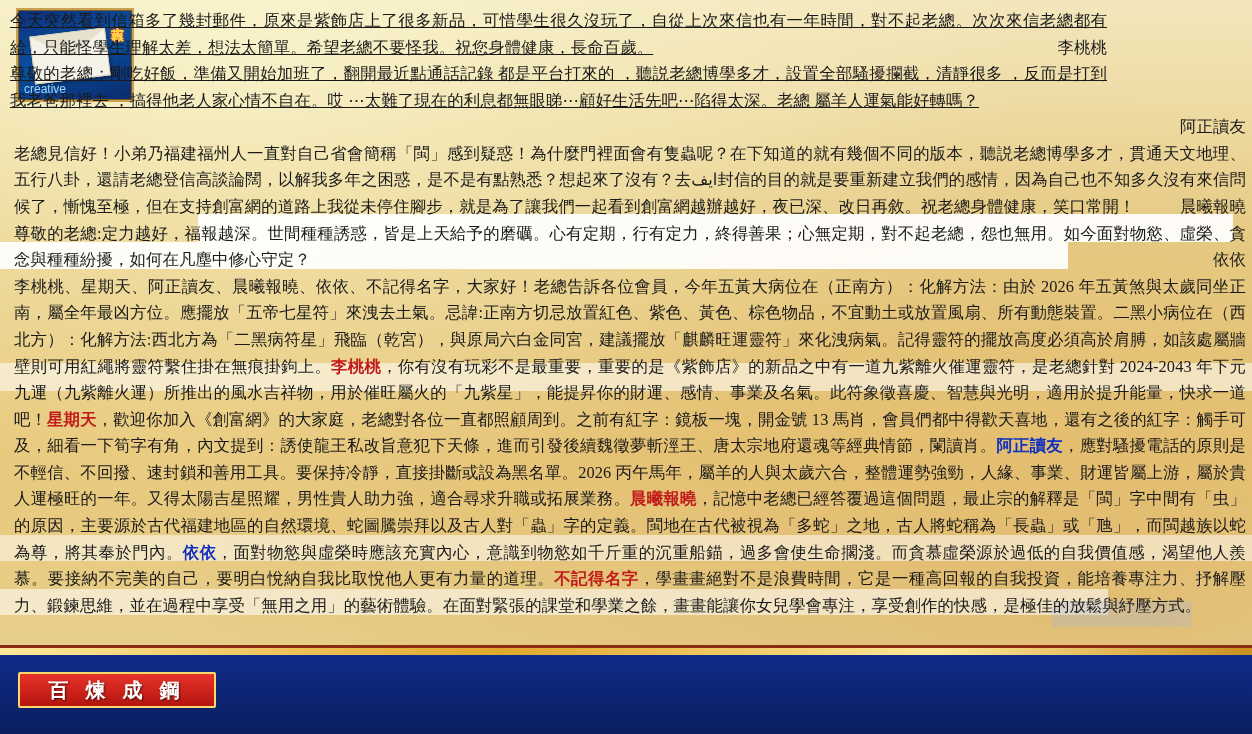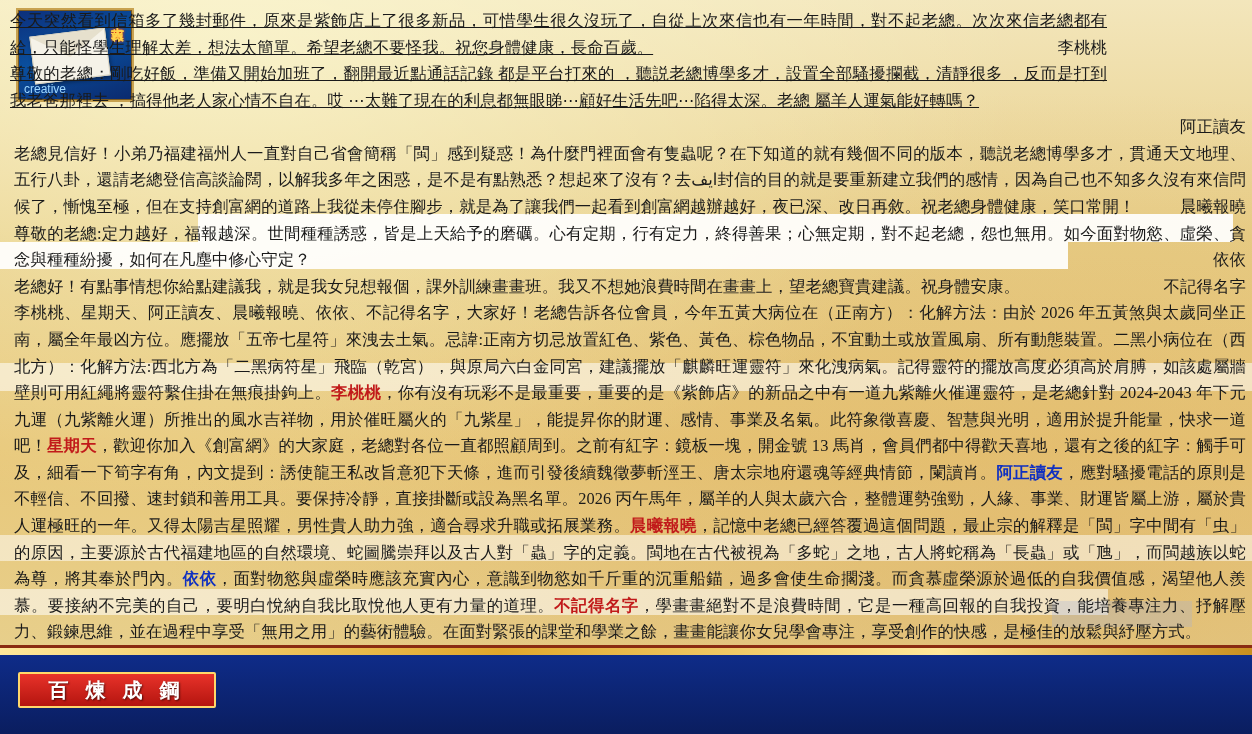--- a/index.html
+++ b/index.html
@@ -232,24 +232,20 @@
         <span class="sig-inline">晨曦報曉</span>
       </div>
       <div class="clear"></div>
 
       <div class="para full">
         <span>尊敬的老總:定力越好，福報越深。世間種種誘惑，皆是上天給予的磨礪。心有定期，行有定力，終得善果；心無定期，對不起老總，怨也無用。如今面對物慾、虛榮、貪念與種種紛擾，如何在凡塵中修心守定？</span>
         <span class="sig-inline">依依</span>
       </div>
       <div class="clear"></div>
 
-      <div class="para full">
-        <span>老總好！有點事情想你給點建議我，就是我女兒想報個，課外訓練畫畫班。我又不想她浪費時間在畫畫上，望老總寶貴建議。祝身體安康。</span>
-        <span class="sig-inline">不記得名字</span>
-      </div>
       <div class="clear"></div>
 
       <div class="para full">
         <span>李桃桃、星期天、阿正讀友、晨曦報曉、依依、不記得名字，大家好！</span><span>老總告訴各位會員，今年五黃大病位在（正南方）：化解方法：由於 2026 年五黃煞與太歲同坐正南，屬全年最凶方位。應擺放「五帝七星符」來洩去土氣。忌諱:正南方切忌放置紅色、紫色、黃色、棕色物品，不宜動土或放置風扇、所有動態裝置。二黑小病位在（西北方）：化解方法:西北方為「二黑病符星」飛臨（乾宮），與原局六白金同宮，建議擺放「麒麟旺運靈符」來化洩病氣。記得靈符的擺放高度必須高於肩膊，如該處屬牆壁則可用紅繩將靈符繫住掛在無痕掛鉤上。</span><span class="nick">李桃桃</span><span>，你有沒有玩彩不是最重要，重要的是《紫飾店》的新品之中有一道九紫離火催運靈符，是老總針對 2024-2043 年下元九運（九紫離火運）所推出的風水吉祥物，用於催旺屬火的「九紫星」，能提昇你的財運、感情、事業及名氣。此符象徵喜慶、智慧與光明，適用於提升能量，快求一道吧！</span><span class="nick">星期天</span><span>，歡迎你加入《創富網》的大家庭，老總對各位一直都照顧周到。之前有紅字：鏡板一塊，開金號 13 馬肖，會員們都中得歡天喜地，還有之後的紅字：觸手可及，細看一下筍字有角，內文提到：誘使龍王私改旨意犯下天條，進而引發後續魏徵夢斬涇王、唐太宗地府還魂等經典情節，闌讀肖。</span><span class="nick-blue">阿正讀友</span><span>，應對騷擾電話的原則是不輕信、不回撥、速封鎖和善用工具。要保持冷靜，直接掛斷或設為黑名單。2026 丙午馬年，屬羊的人與太歲六合，整體運勢強勁，人緣、事業、財運皆屬上游，屬於貴人運極旺的一年。又得太陽吉星照耀，男性貴人助力強，適合尋求升職或拓展業務。</span><span class="nick">晨曦報曉</span><span>，記憶中老總已經答覆過這個問題，最止宗的解釋是「閩」字中間有「虫」的原因，主要源於古代福建地區的自然環境、蛇圖騰崇拜以及古人對「蟲」字的定義。閩地在古代被視為「多蛇」之地，古人將蛇稱為「長蟲」或「虺」，而閩越族以蛇為尊，將其奉於門內。</span><span class="nick-blue">依依</span><span>，面對物慾與虛榮時應該充實內心，意識到物慾如千斤重的沉重船錨，過多會使生命擱淺。而貪慕虛榮源於過低的自我價值感，渴望他人羨慕。要接納不完美的自己，要明白悅納自我比取悅他人更有力量的道理。</span><span class="nick">不記得名字</span><span>，學畫畫絕對不是浪費時間，它是一種高回報的自我投資，能培養專注力、抒解壓力、鍛鍊思維，並在過程中享受「無用之用」的藝術體驗。在面對緊張的課堂和學業之餘，畫畫能讓你女兒學會專注，享受創作的快感，是極佳的放鬆與紓壓方式。</span>
       </div>
 
     </div>
 
     <div id="panel-blue-hint"></div>
   </div>

